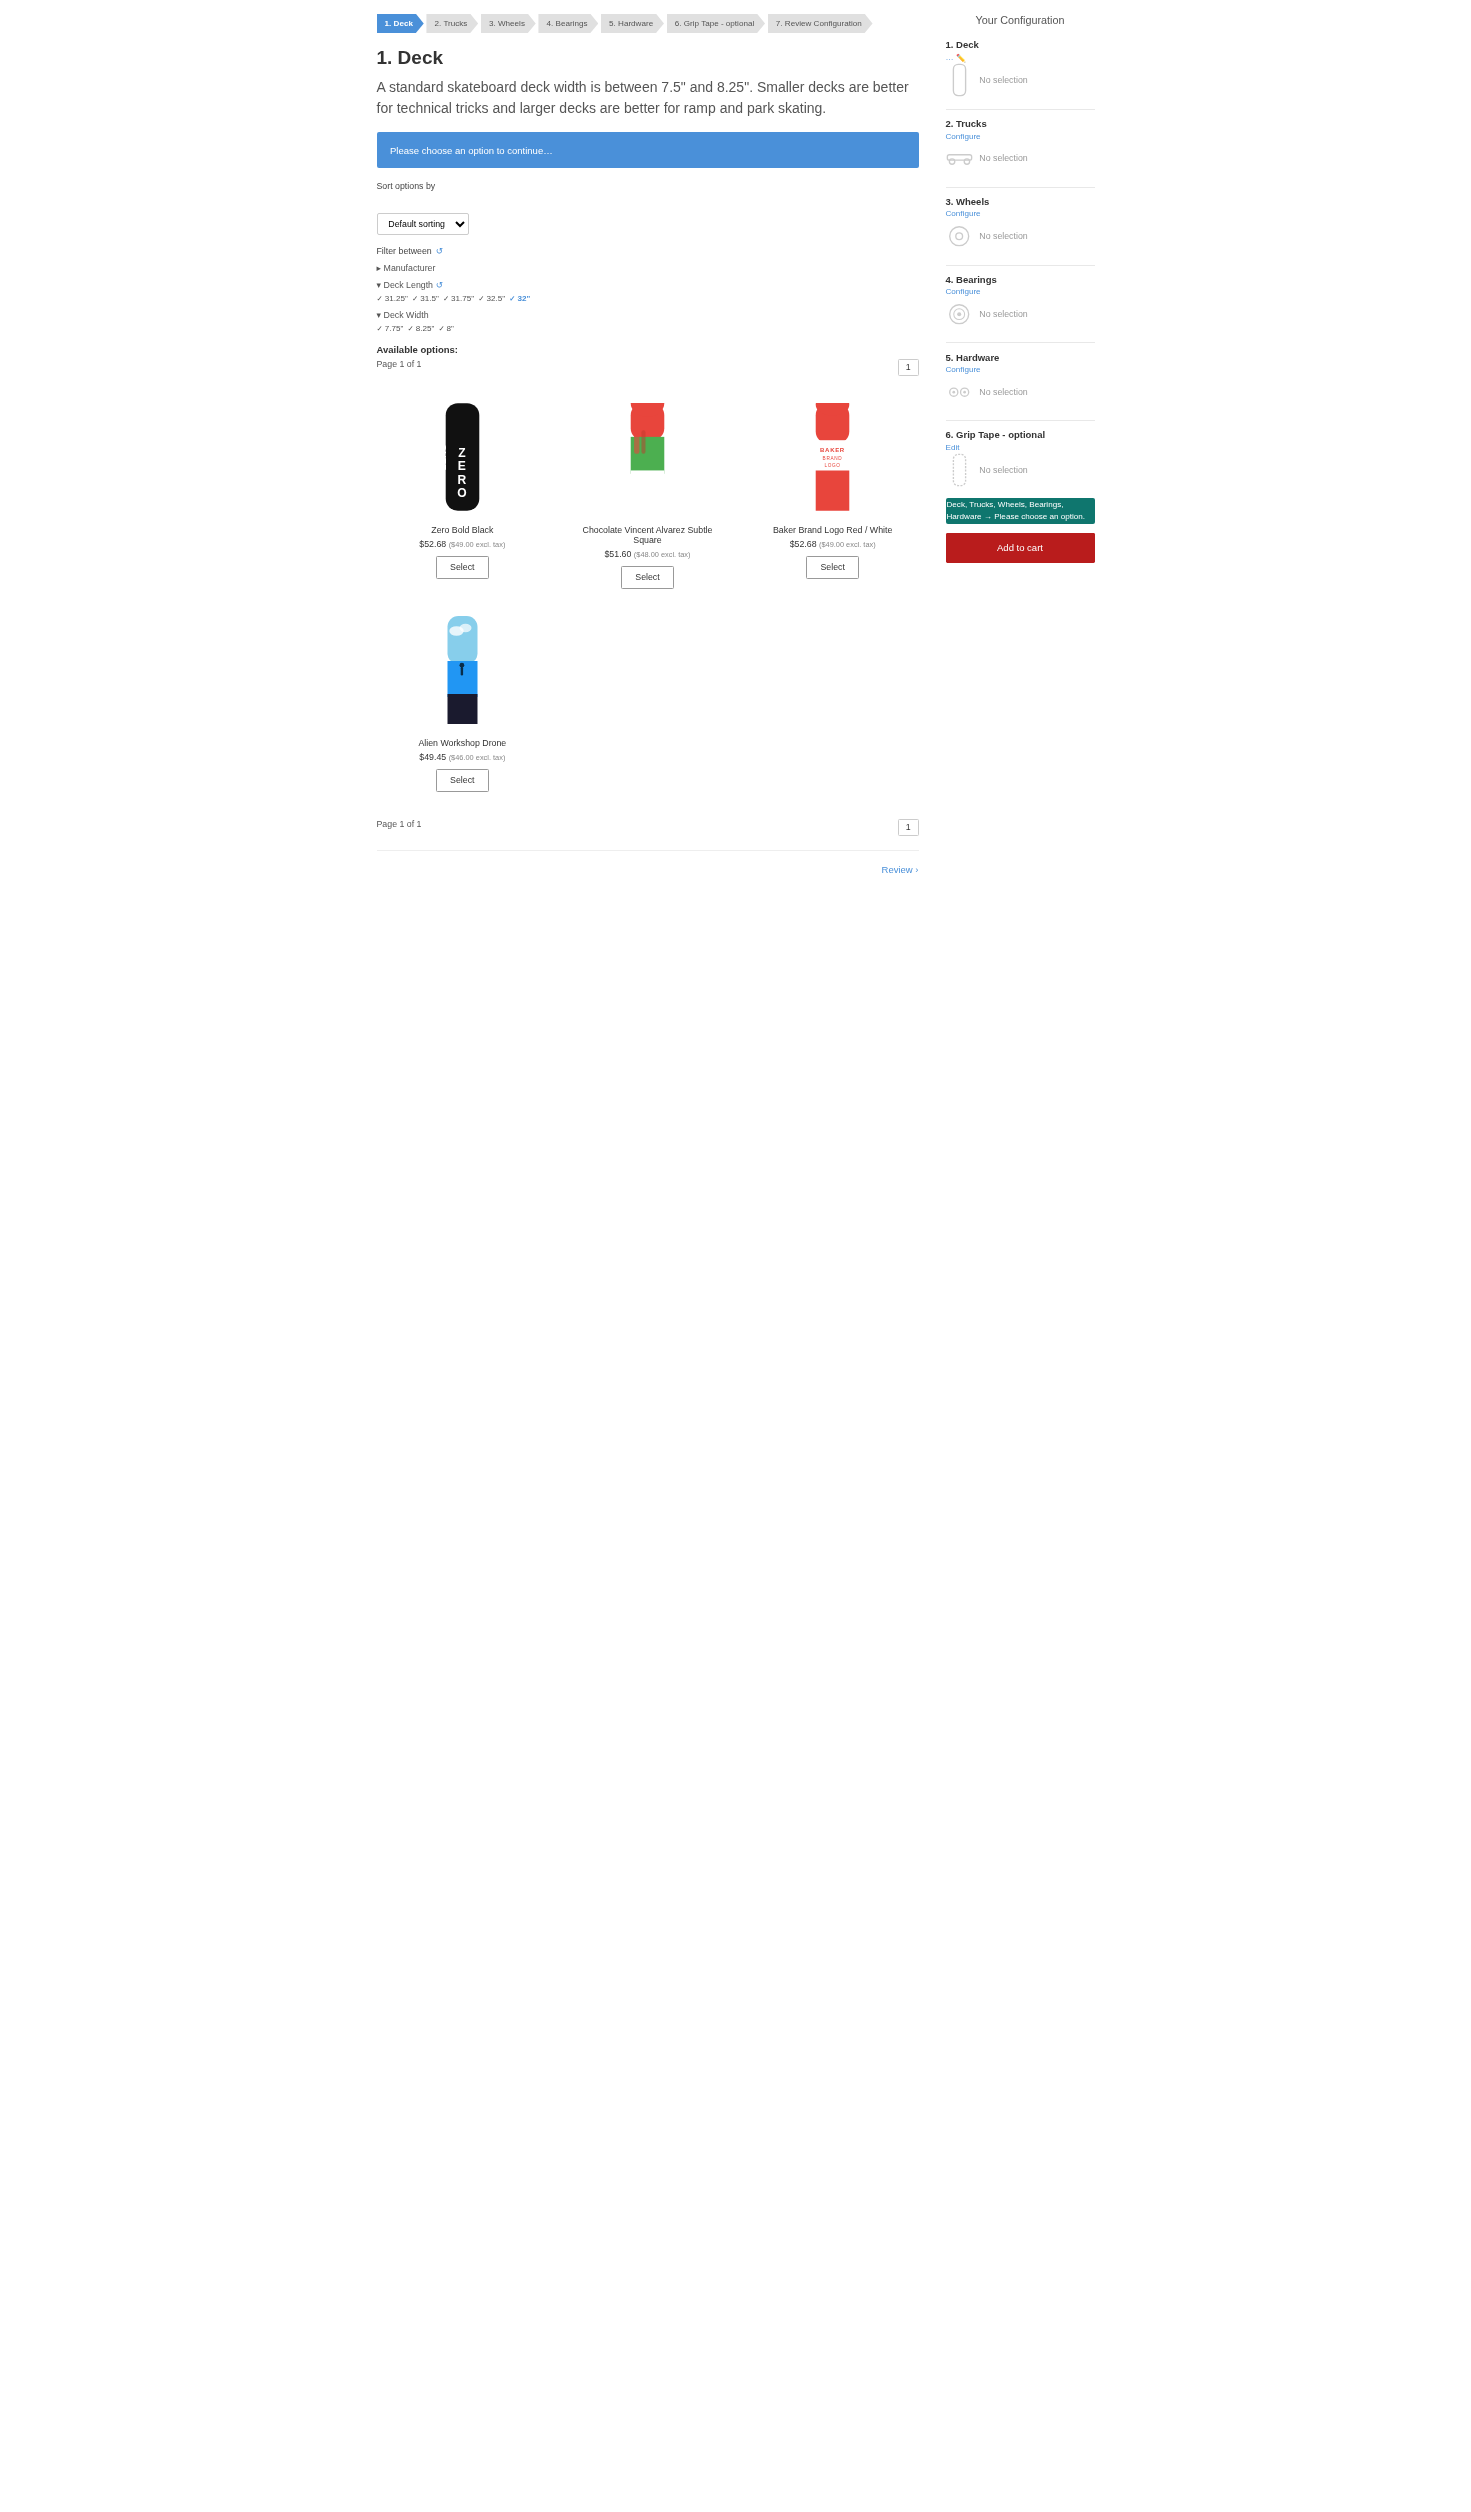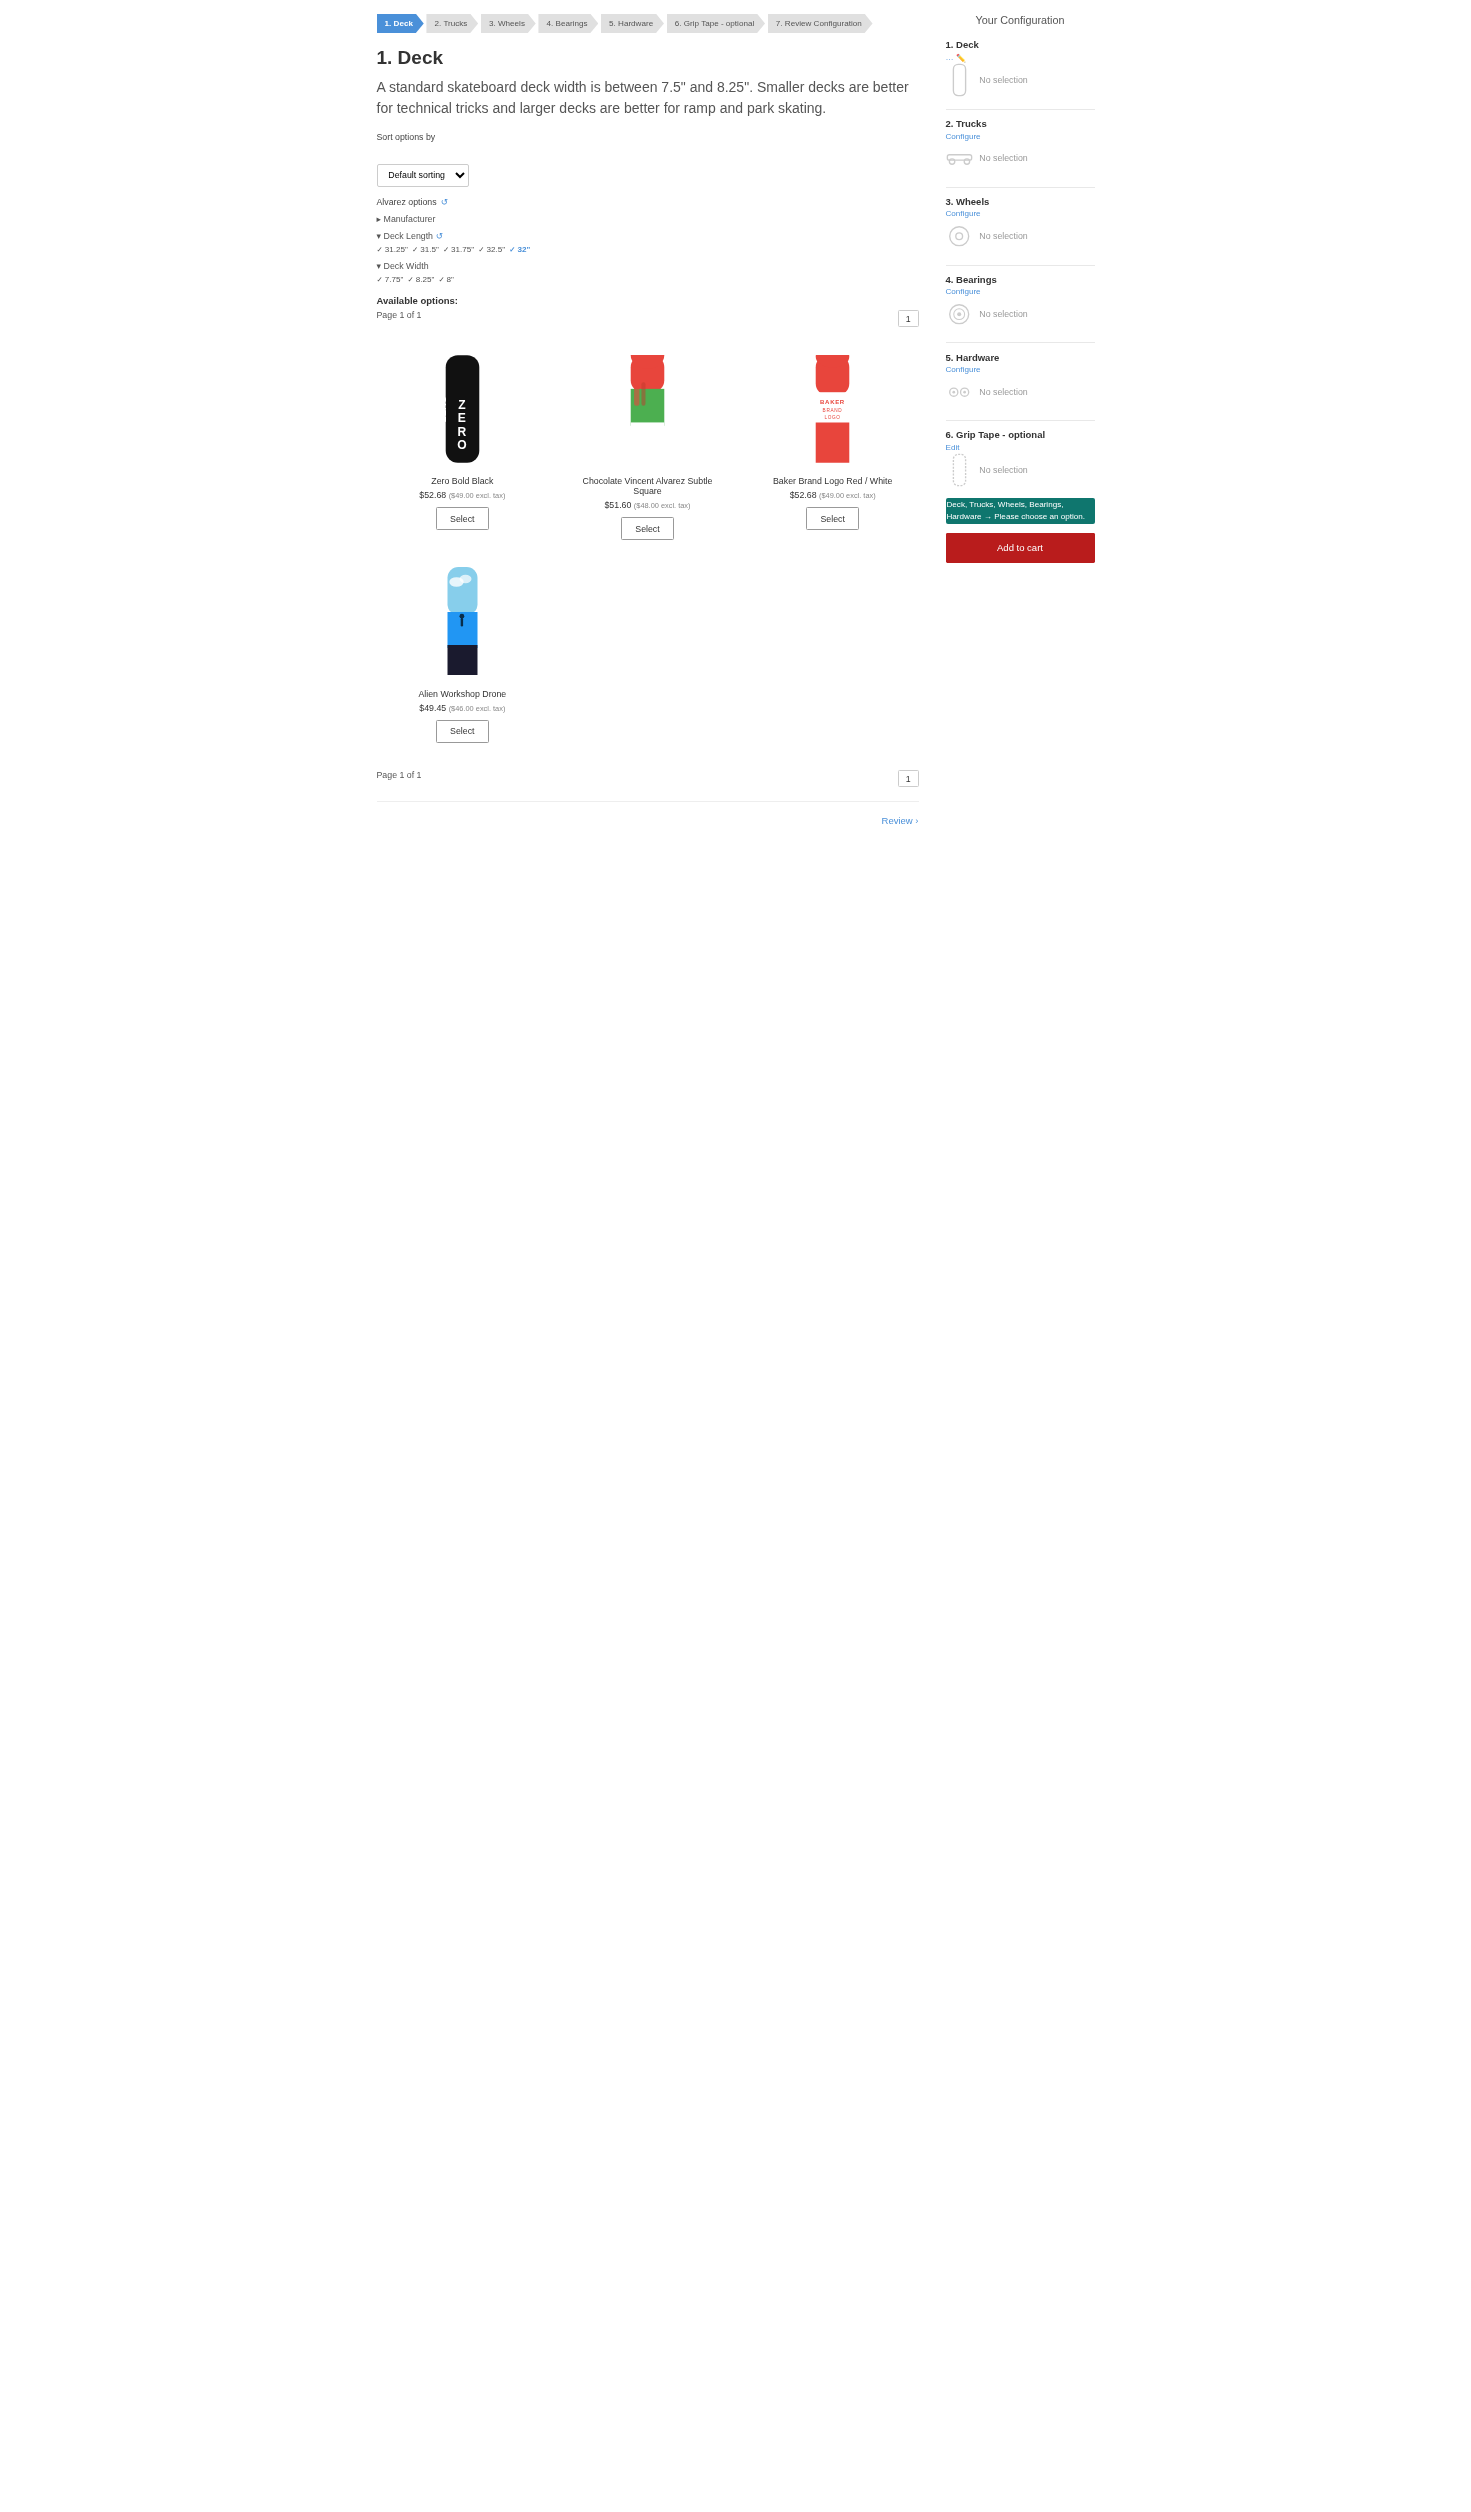--- a/index.html
+++ b/index.html
@@ -156,33 +156,34 @@
       <div class="step-item">7. Review Configuration</div>
     </div>
 
     
     <h1 class="page-title">1. Deck</h1>
 
     
     <p class="page-description">A standard skateboard deck width is between 7.5" and 8.25". Smaller decks are better for technical tricks and larger decks are better for ramp and park skating.</p>
 
     
+    <div class="alert-banner">Please choose an option to continue…</div>
 
     
     <div class="sort-label">Sort options by</div>
     <select class="sort-select">
       <option>Default sorting</option>
       <option>Name A-Z</option>
       <option>Price low-high</option>
       <option>Price high-low</option>
     </select>
 
     
     <div class="filter-header">
-      <span>Alvarez options</span>
+      <span>Filter between</span>
       <span class="refresh-icon">↺</span>
     </div>
 
     
     <div class="filter-section">
       <div class="filter-section-title collapsed">Manufacturer</div>
     </div>
 
     <div class="filter-section">
       <div class="filter-section-title expanded">

